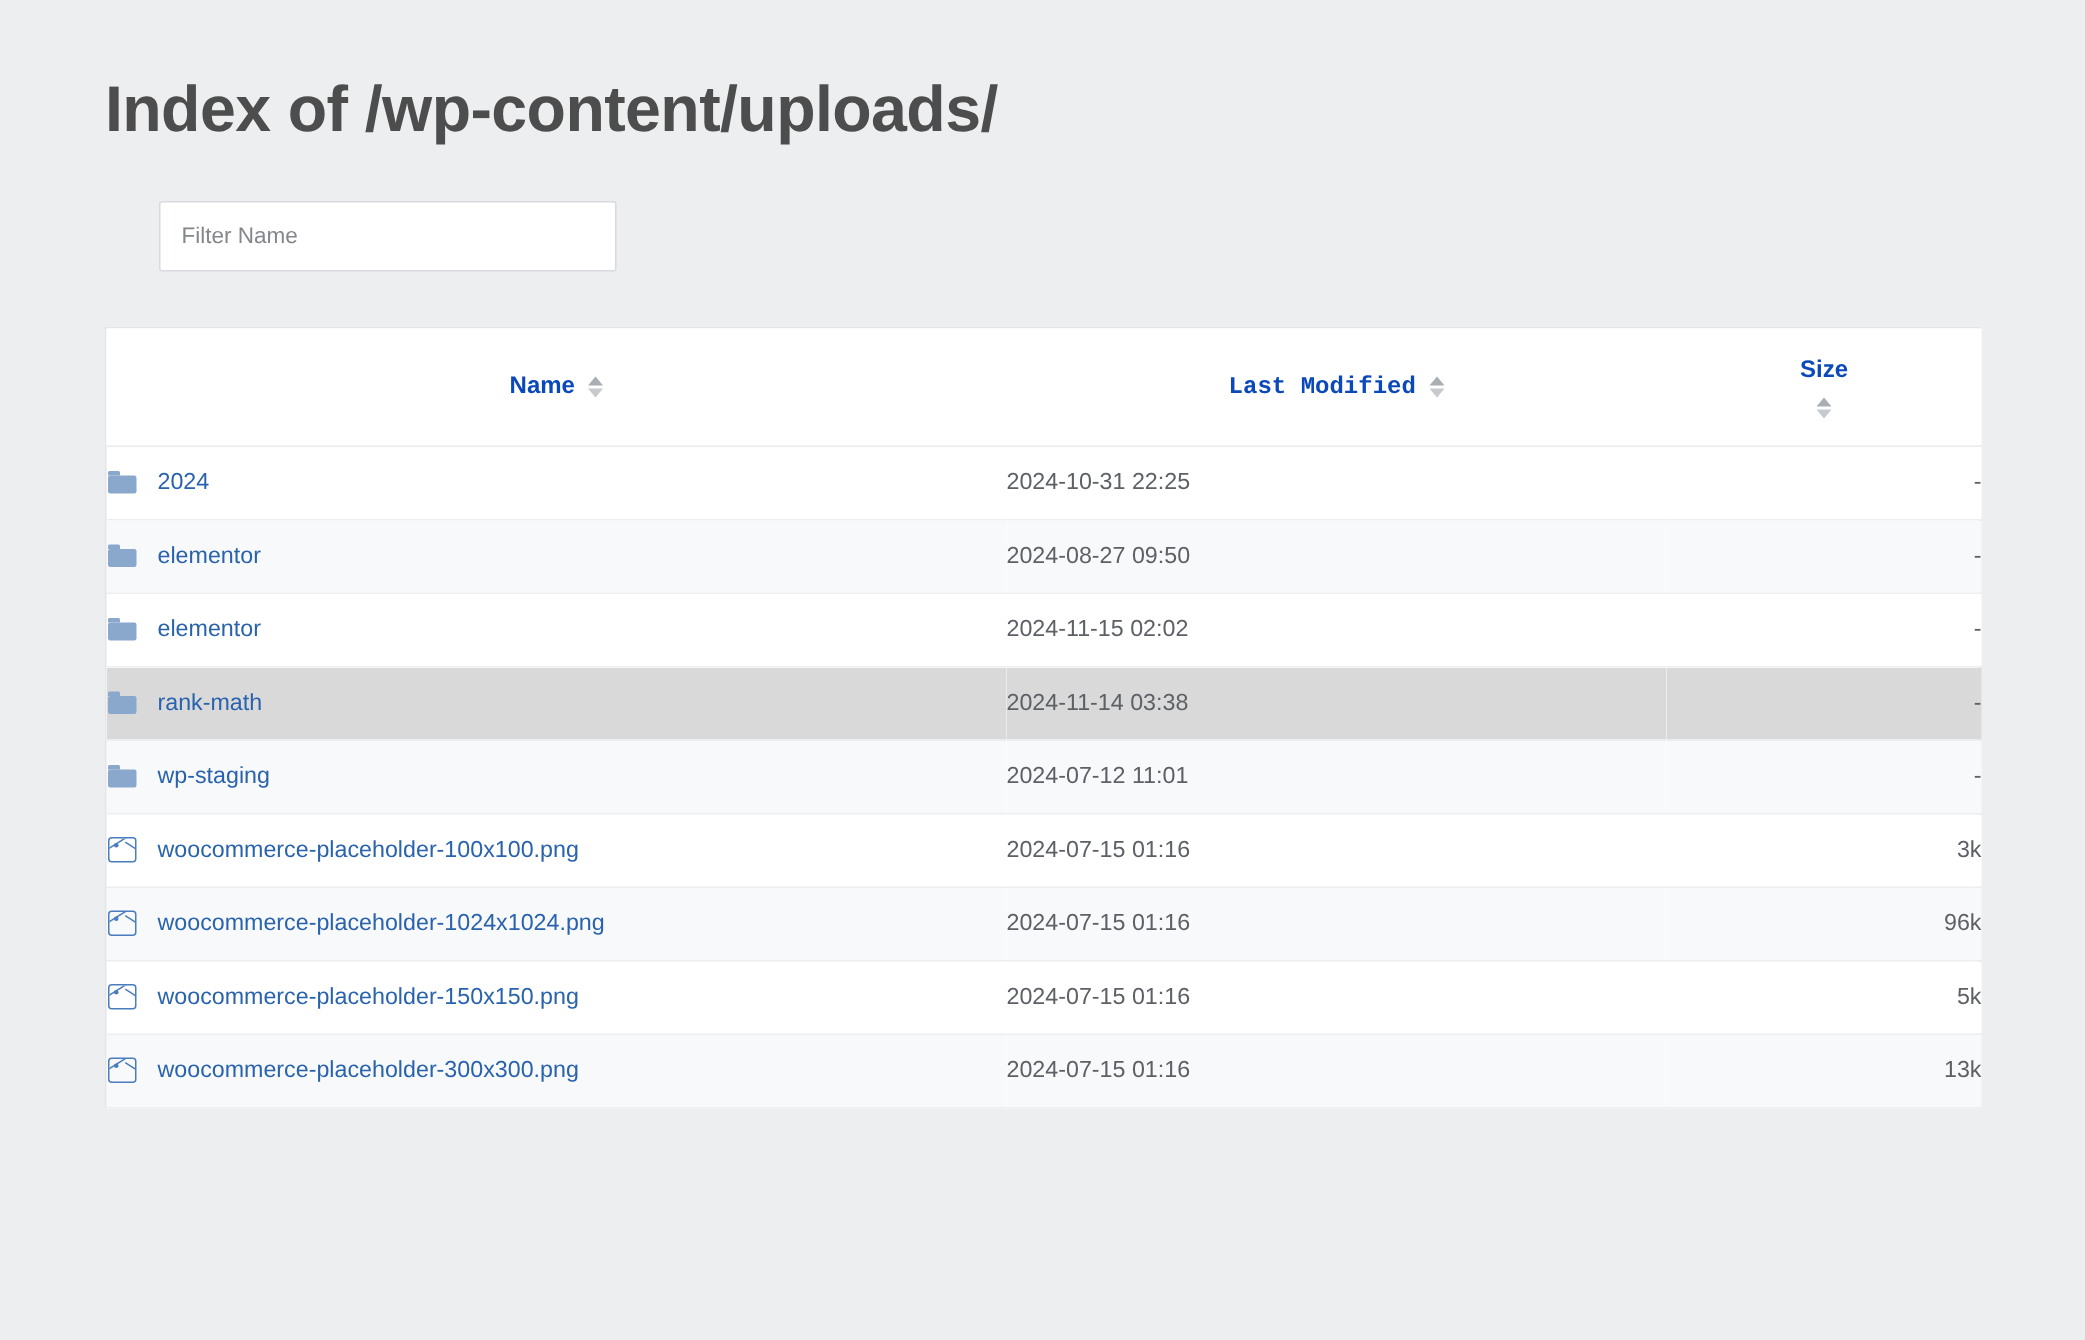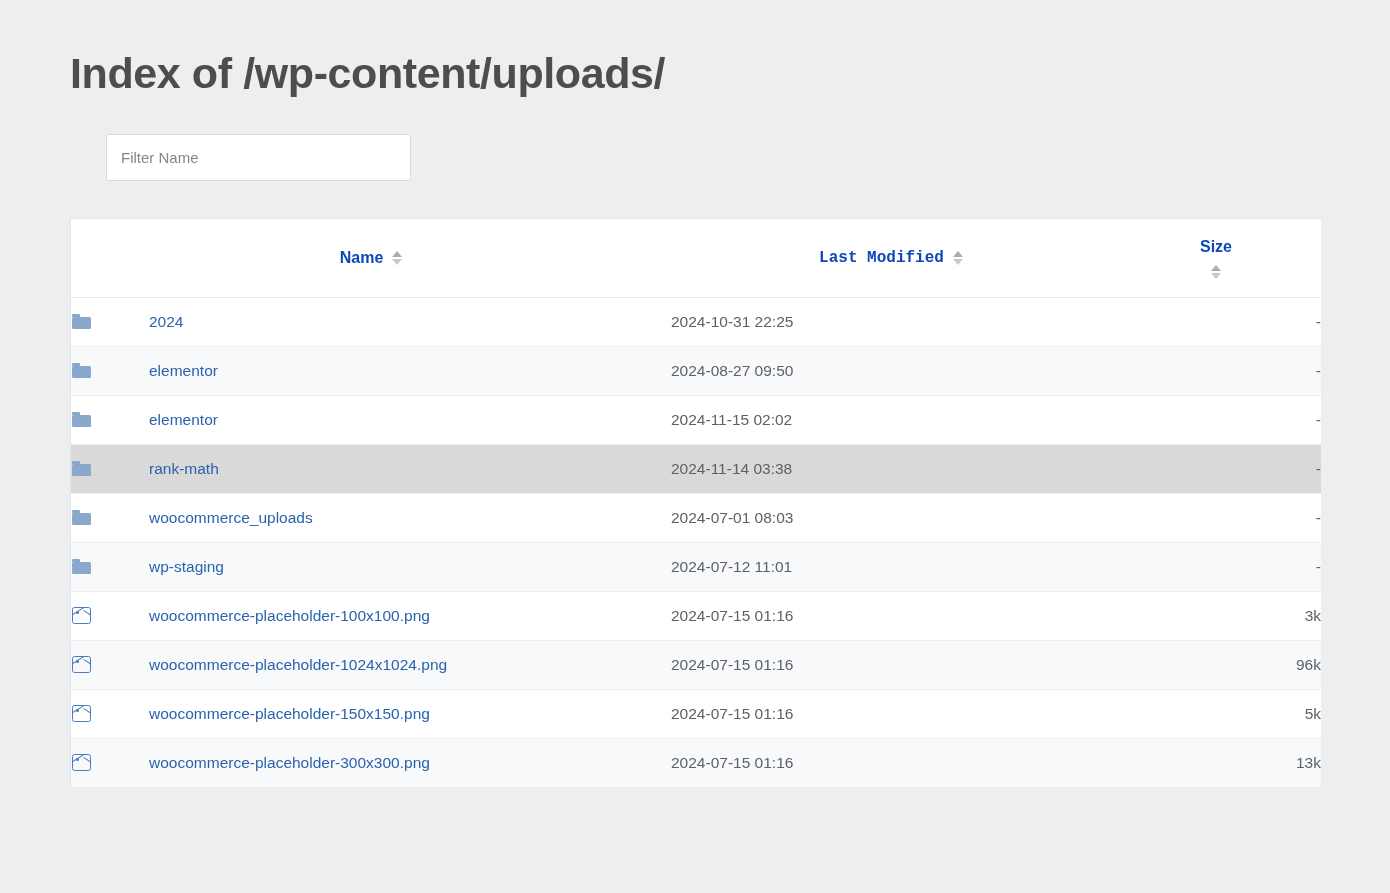--- a/index.html
+++ b/index.html
@@ -119,21 +119,20 @@
 
   .name-cell {
     display: flex;
     align-items: center;
     gap: 14px;
   }
   .name-link {
     color: #2a63ad;
     text-decoration: none;
     font-size: 15.5px;
-    margin-left: 44px;
   }
   .parent-text {
     color: #76797e;
     font-size: 15.5px;
   }
 
   .icon { flex: 0 0 auto; display: inline-flex; align-items: center; justify-content: center; width: 20px; height: 20px; }
 
   
   .folder-icon { position: relative; width: 19px; height: 15px; }
@@ -303,35 +302,20 @@
                     <span class="tab"></span>
                     <span class="body"></span>
                   </span>
                 </span>
                 <a class="name-link" href="#">rank-math</a>
               </span>
             </td>
             <td class="c-date">2024-11-14 03:38</td>
             <td class="c-size">-</td>
           </tr>
-          <tr class="row-odd">
-            <td class="c-name">
-              <span class="name-cell">
-                <span class="icon">
-                  <span class="folder-icon">
-                    <span class="tab"></span>
-                    <span class="body"></span>
-                  </span>
-                </span>
-                <a class="name-link" href="#">woocommerce_uploads</a>
-              </span>
-            </td>
-            <td class="c-date">2024-07-01 08:03</td>
-            <td class="c-size">-</td>
-          </tr>
           <tr class="row-even">
             <td class="c-name">
               <span class="name-cell">
                 <span class="icon">
                   <span class="folder-icon">
                     <span class="tab"></span>
                     <span class="body"></span>
                   </span>
                 </span>
                 <a class="name-link" href="#">wp-staging</a>

